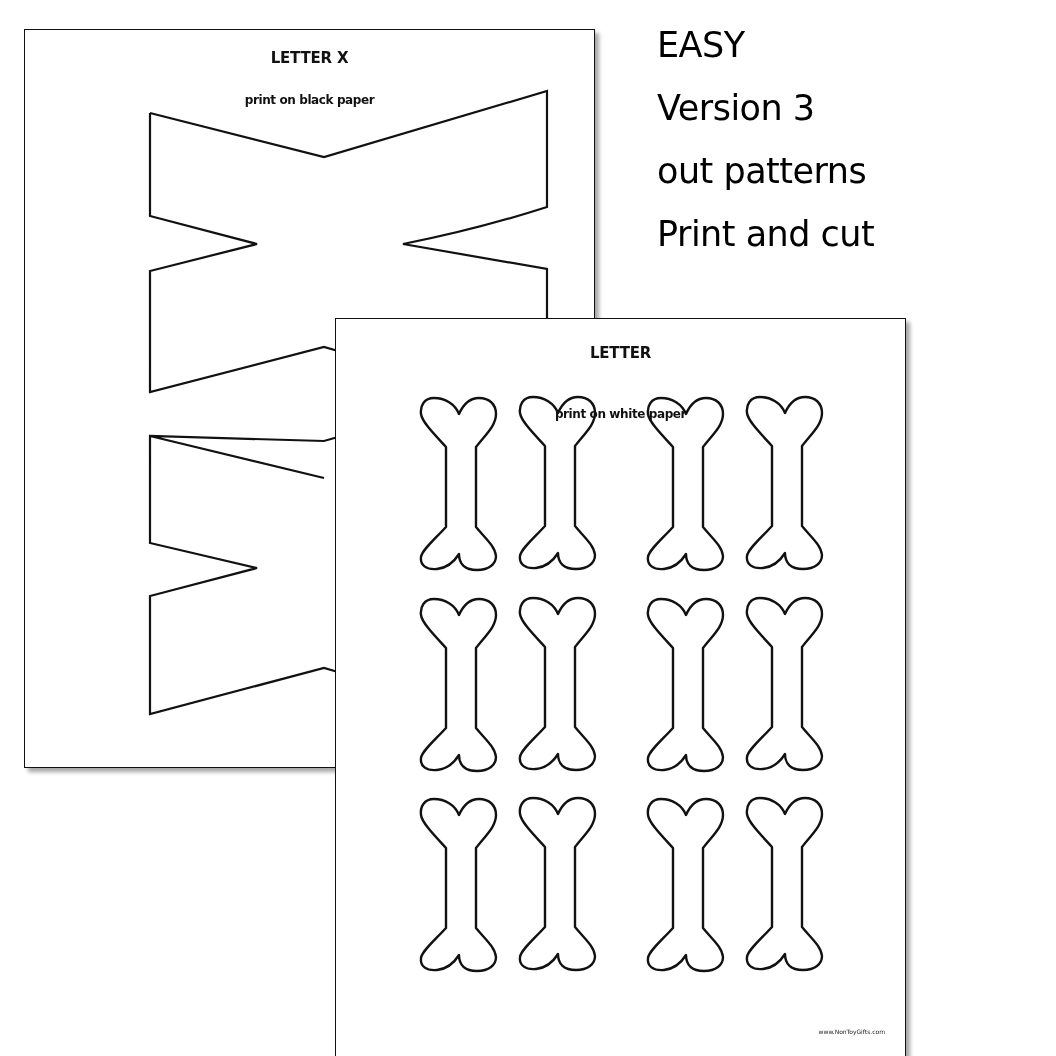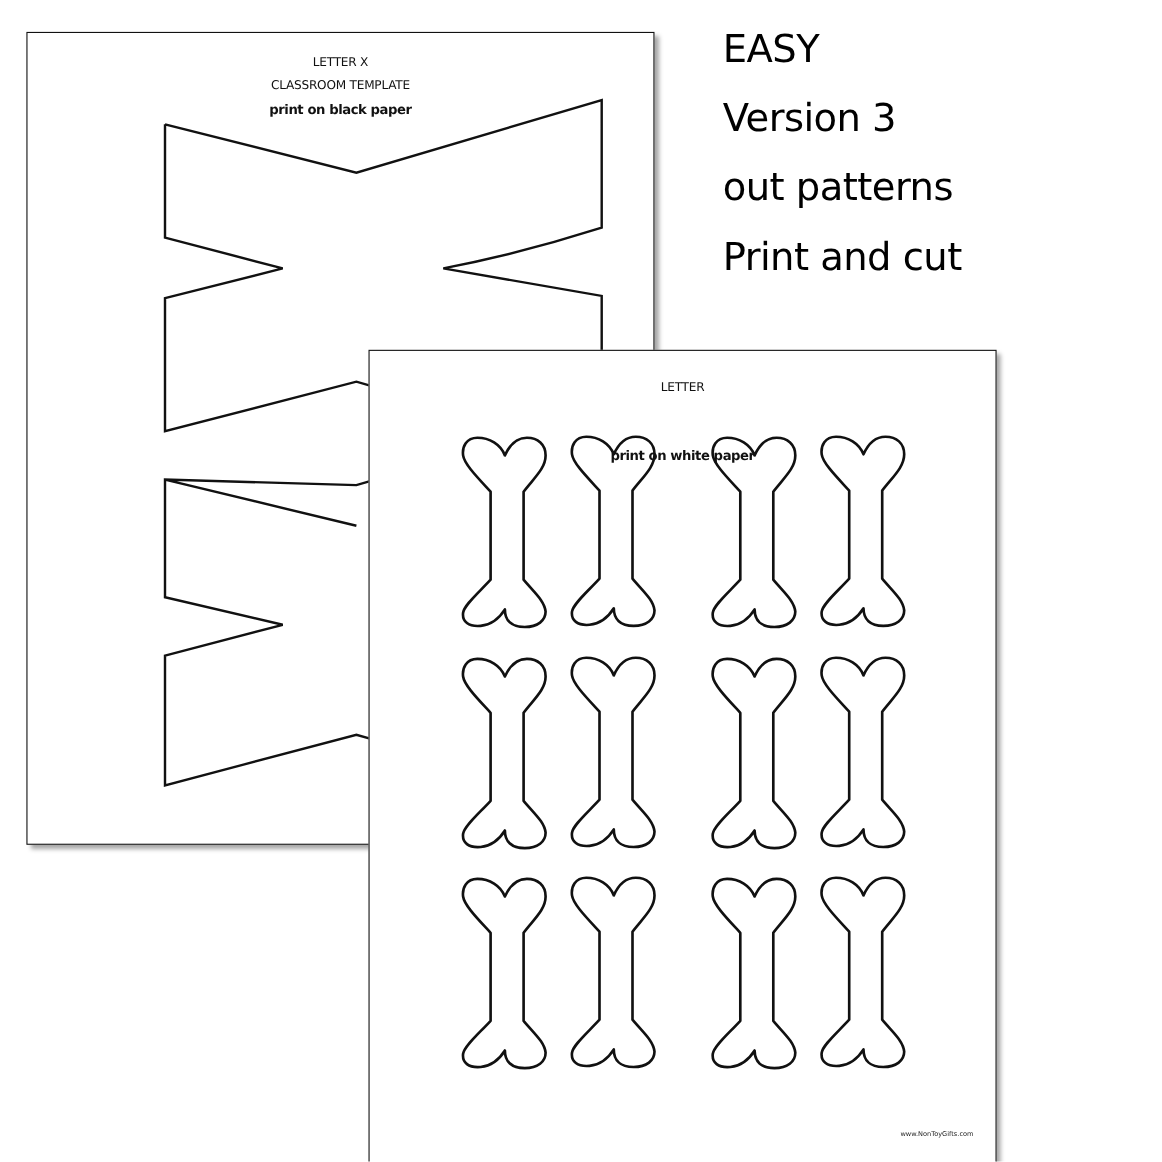--- a/index.html
+++ b/index.html
@@ -11,21 +11,21 @@
     position:absolute; background:#ffffff; border:1px solid #111;
     box-shadow: 4px 4px 4px rgba(0,0,0,0.35);
     box-sizing:border-box;
   }
   #page-x { left:24px; top:29px; width:571px; height:739px; z-index:1; }
   #page-bones { left:335px; top:318px; width:571px; height:760px; z-index:2; }
   .page-heading {
     position:absolute; left:0; right:0; text-align:center;
     font-family:"DejaVu Sans", sans-serif; color:#111; line-height:1;
   }
-  .h-caps { font-size:11px; letter-spacing:-0.2px; }
+  .h-caps { font-size:15px; letter-spacing:-0.2px;font-weight:bold; }
   .h-sub { font-size:12px; font-weight:bold; letter-spacing:-0.4px; }
   .side-text {
     position:absolute; left:657px; top:14px; width:395px;
     font-family:"DejaVu Sans", sans-serif; font-size:35px; color:#000;
     line-height:63px; letter-spacing:-0.5px; z-index:0;
   }
   .side-line { display:block; white-space:nowrap; }
   svg { position:absolute; left:0; top:0; overflow:visible; }
   .footer-url {
     position:absolute; right:20px; bottom:42px; font-size:6px;
@@ -37,21 +37,20 @@
 
 <div class="side-text">
   <span class="side-line">EASY</span>
   <span class="side-line">Version 3</span>
   <span class="side-line">out patterns</span>
   <span class="side-line">Print and cut</span>
 </div>
 
 <div id="page-x" class="page">
   <div class="page-heading h-caps" style="top:21px;">LETTER X</div>
-  <div class="page-heading h-caps" style="top:42px;">CLASSROOM TEMPLATE</div>
   <div class="page-heading h-sub" style="top:64px;">print on black paper</div>
 
   <svg width="571" height="739">
 
     <polygon fill="none" stroke="#111" stroke-width="2.2" stroke-linejoin="miter" points="
         125,83
         299,127
         522,61
         522,177
         378,214

